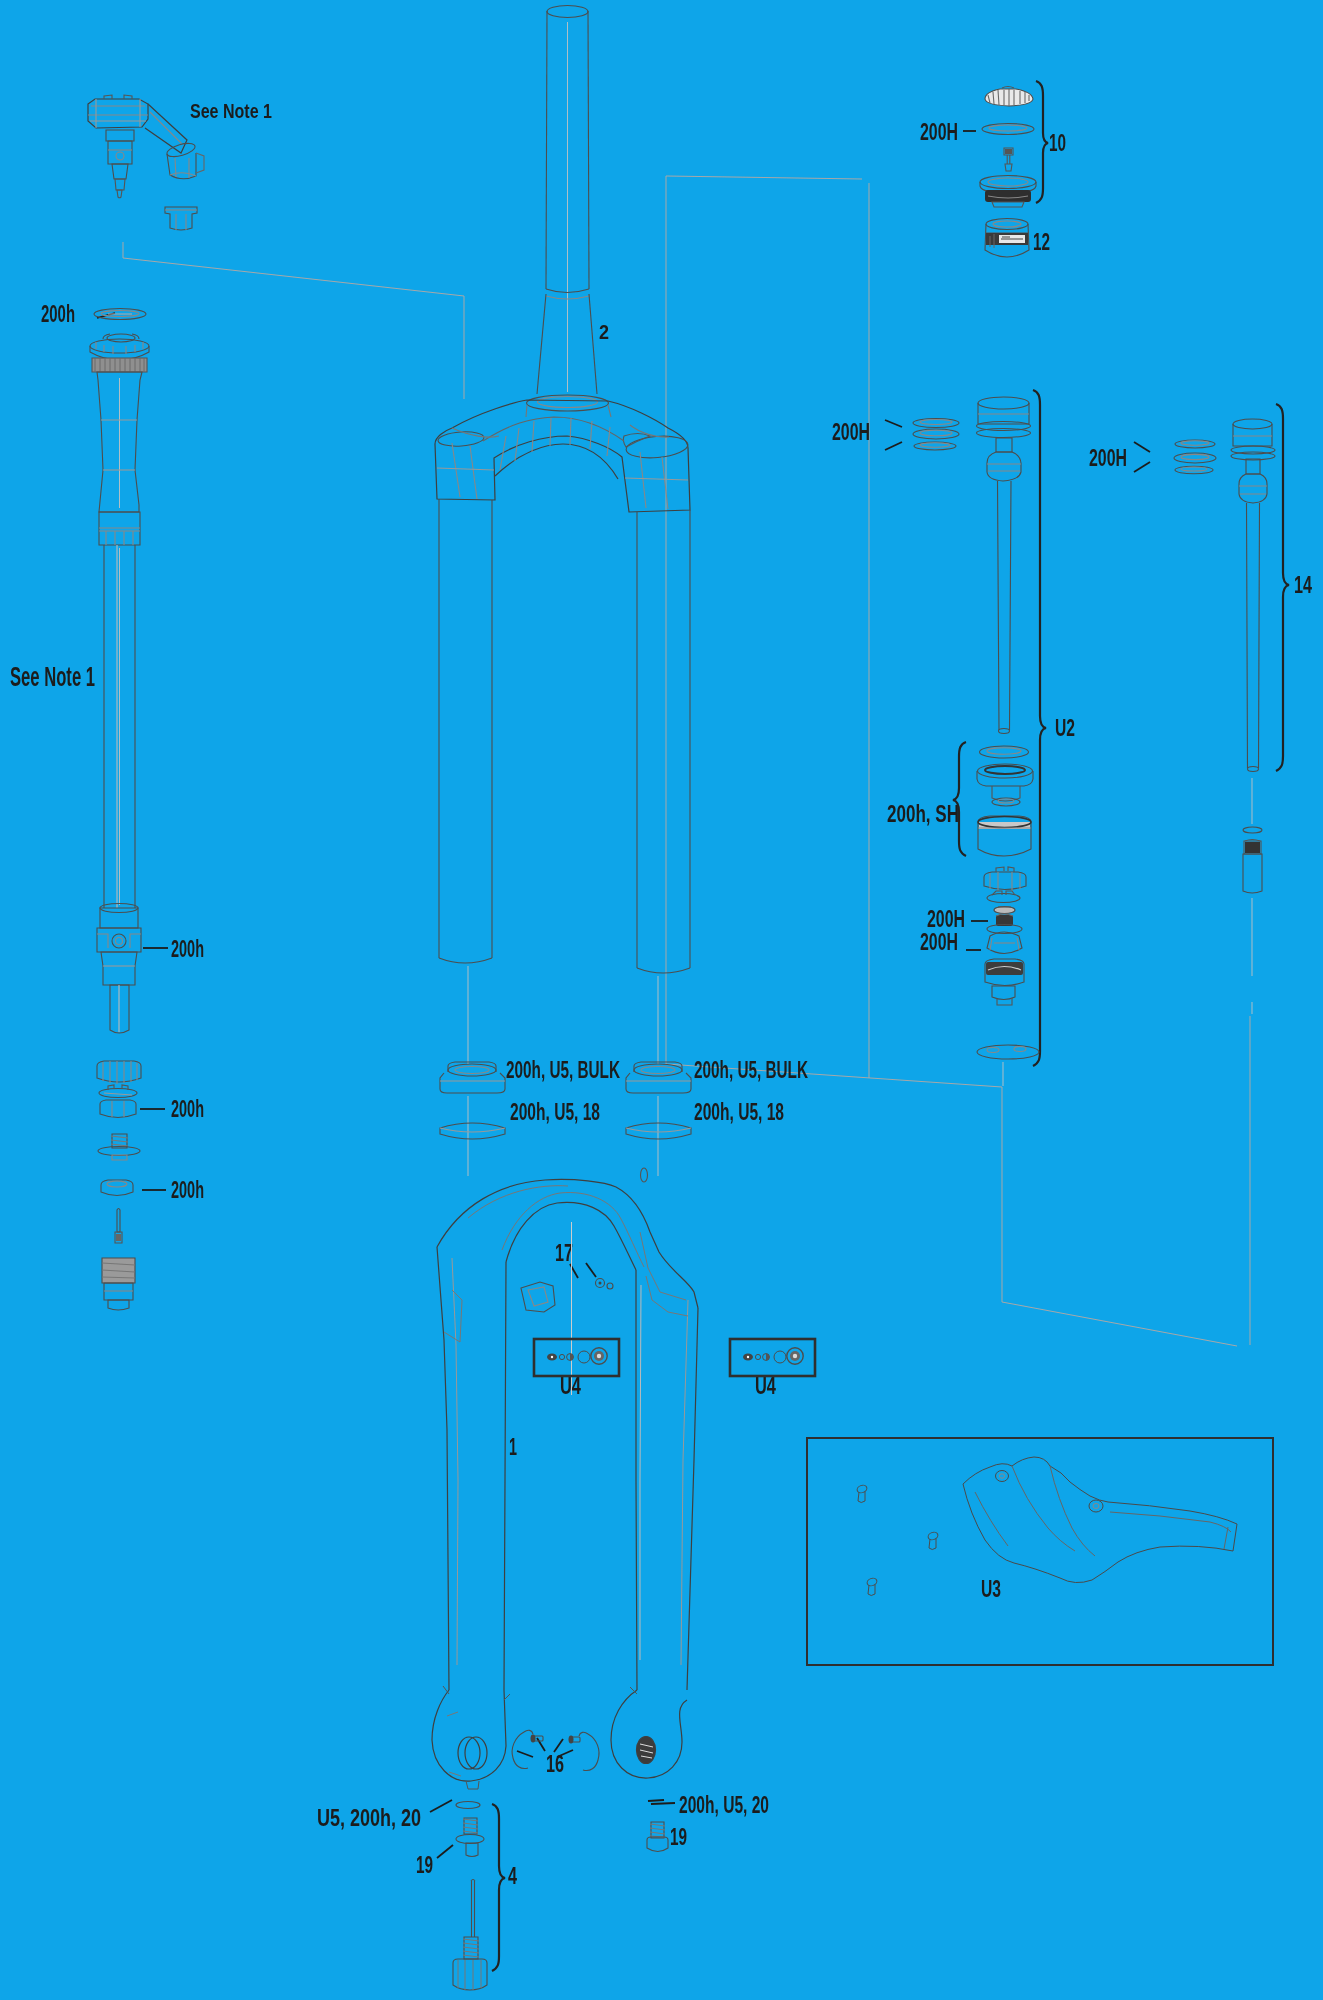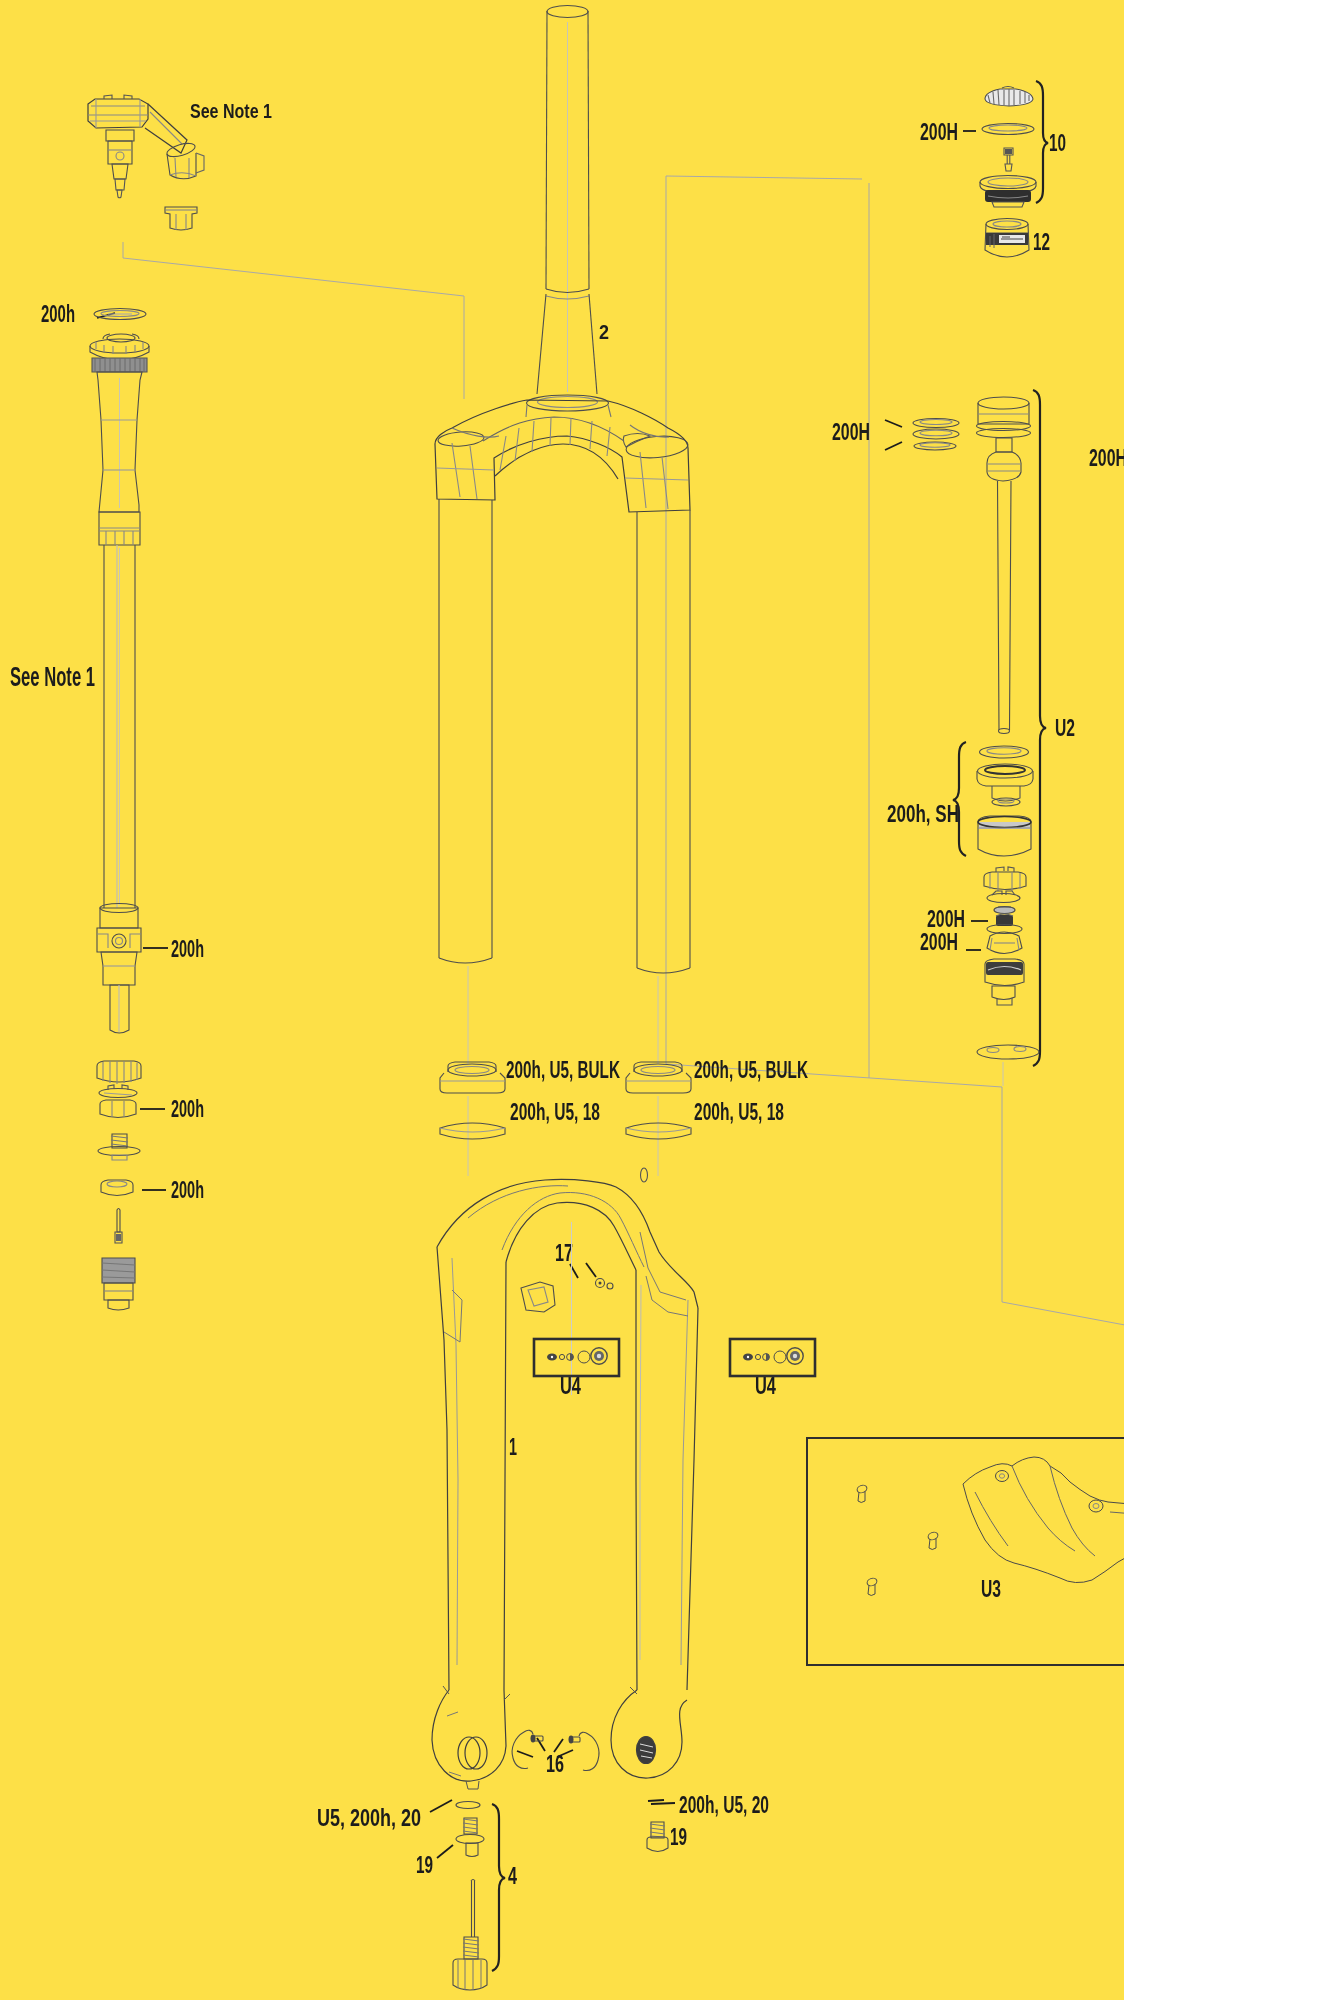--- a/index.html
+++ b/index.html
@@ -1,16 +1,16 @@
 <!DOCTYPE html>
 <html><head>
 <meta charset="utf-8">
 <style>
 html,body{margin:0;padding:0;background:#fff;}
-#page{position:relative;width:1124px;height:2000px;background:#fde047;overflow:hidden;}
+#page{position:relative;width:1323px;height:2000px;background:#0ea5e9;overflow:hidden;}
 svg{position:absolute;top:0;left:0;}
 text{font-family:"Liberation Sans",sans-serif;font-weight:bold;fill:#1c1c1c;}
 </style>
 </head>
 <body>
 <div id="page">
 <svg width="1323" height="2000" viewBox="0 0 1323 2000">
 <g id="cutlines" stroke="#a8a8a8" stroke-width="1" fill="none">
   <polyline points="123,242 123,258 464,296 464,399"></polyline>
   <polyline points="666,176 862,179"></polyline>

